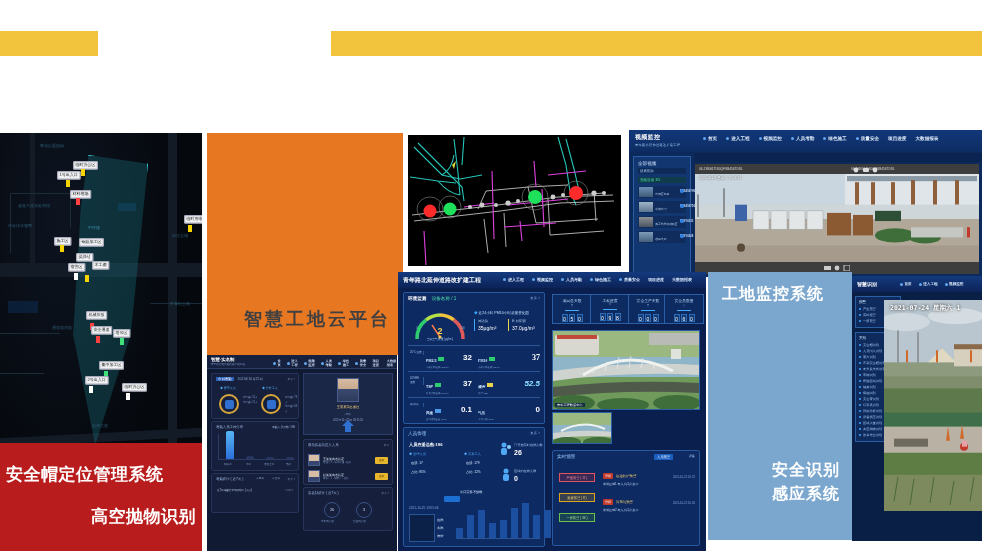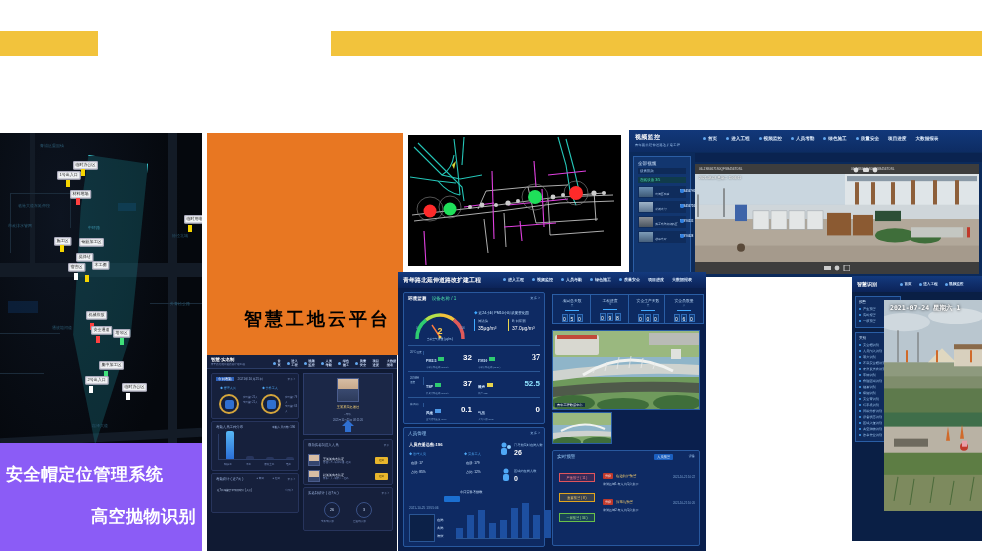--- a/index.html
+++ b/index.html
@@ -53,32 +53,32 @@
     border: .5px solid #aab;
   }
   .map-pin { position: absolute; width: 4px; height: 7px; }
   .map-pin::before { content:''; position:absolute; left:1px; top:0; width:2px;height:2px;border-radius:50%;background:inherit;}
   .map-pin::after { content:''; position:absolute; left:0; top:2.5px; width:4px;height:4.5px;background:inherit;
      clip-path: polygon(0 20%,35% 0,65% 0,100% 20%,80% 100%,20% 100%); }
   .map-ghost { position:absolute; color:#2c5a72; font-size:4px; line-height:5px; white-space:nowrap;}
   .map-ghost.t { color:#3a8fa8 }
   .map-caption {
     position: absolute; left: 0; bottom: 0; width: 202px; height: 108px;
-    background: #8b5cf6;
+    background: #b91c1c;
   }
   .cap-line1 { position: absolute; left: 6px; top: 20px; font-size: 17px; color: #fff;
     font-family: "DejaVu Serif","Liberation Serif",serif; font-weight: bold; letter-spacing:.5px;}
   .cap-line2 { position: absolute; right: 6px; top: 62px; font-size: 17px; color: #fff;
     font-family: "DejaVu Serif","Liberation Serif",serif; font-weight: bold; letter-spacing:.5px;}
 
   
   #p-orange { left: 207px; top: 133px; width: 196px; height: 222px; background: #e87722; }
   .or-line1 { position: absolute; left: 26px; top: 42px; font-size: 18px; color: #fff; font-weight: bold;
     font-family: "DejaVu Serif","Liberation Serif",serif; letter-spacing: 1px;}
-  .or-line2 { position: absolute; right: 12px; bottom: 24px; font-size: 18px; color: #000000; font-weight: bold;
+  .or-line2 { position: absolute; right: 12px; bottom: 24px; font-size: 18px; color: #404040; font-weight: bold;
     font-family: "DejaVu Serif","Liberation Serif",serif; letter-spacing: 3px;}
 
   
   #p-cad { left: 408px; top: 135px; width: 213px; height: 131px; background: #000; }
 
   
   #p-video { left: 629px; top: 130px; width: 353px; height: 147px; background: #0b2a5b; }
   .vm-top { position:absolute; left:0; top:0; right:0; height:22px;
      background: linear-gradient(180deg,#12387a,#0d2c63); }
   .vm-logo { position:absolute; left:6px; top:3px; font-size:6px; color:#fff; font-weight:bold; letter-spacing:.3px;}
@@ -553,21 +553,21 @@
         <div class="mv">37</div>
       </div>
       <div style="position:absolute;left:4px;right:4px;top:78px;height:1px;background:#2a5695"></div>
 
       <div class="metric" style="left:4px; top:81px; width:66px;">
         <div class="mleft">20%RH 湿度</div>
         <div style="margin-left:18px"><span class="mn">TSP</span><i class="chip"></i>
         <div class="md">总悬浮颗粒物 (μg/m³)</div></div>
         <div class="mv">37</div>
       </div>
-      <div class="metric" style="left:74px; top:81px; width:64px;">
+      <div class="metric" style="left:74px; top:81px; width:64px;font-style:italic;">
         <div><span class="mn">噪声</span><i class="chip y"></i>
         <div class="md">噪声 (dB)</div></div>
         <div class="mv" style="color:#8fe3ff">52.5</div>
       </div>
       <div style="position:absolute;left:4px;right:4px;top:104px;height:1px;background:#2a5695"></div>
 
       <div class="metric" style="left:4px; top:107px; width:66px;">
         <div class="mleft">东 风向</div>
         <div style="margin-left:18px"><span class="mn">风速</span><i class="chip b"></i>
         <div class="md">空气流动速度 (m/s)</div></div>
@@ -738,20 +738,24 @@
 
       <div class="alert-row" style="left:50px; top:48px;">
         <span class="badge r">升级</span>
         <span style="font-size:3.4px;color:#ffd36b;">深基坑预警</span>
       </div>
       <div style="position:absolute;left:50px;top:57px;font-size:3px;color:#bcd4f0;">监测区域2 有人员闯入提示</div>
       <div style="position:absolute;right:4px;top:50px;font-size:2.8px;color:#7fa6d2;">2021-10-25 10:20</div>
     </div>
   </div>
 
+  <div class="panel" id="p-blue">
+    <div class="bl-line1">工地监控系统</div>
+    <div class="bl-line2">安全识别<br>感应系统</div>
+  </div>
 
   <div class="panel" id="p-cam2">
     <div class="c2-top">
       <div class="c2-title">智慧识别</div>
       <div class="c2-nav">
         <span>
             <i class="nav-dot"></i>
             <b>首页</b>
           </span>
         <span>

